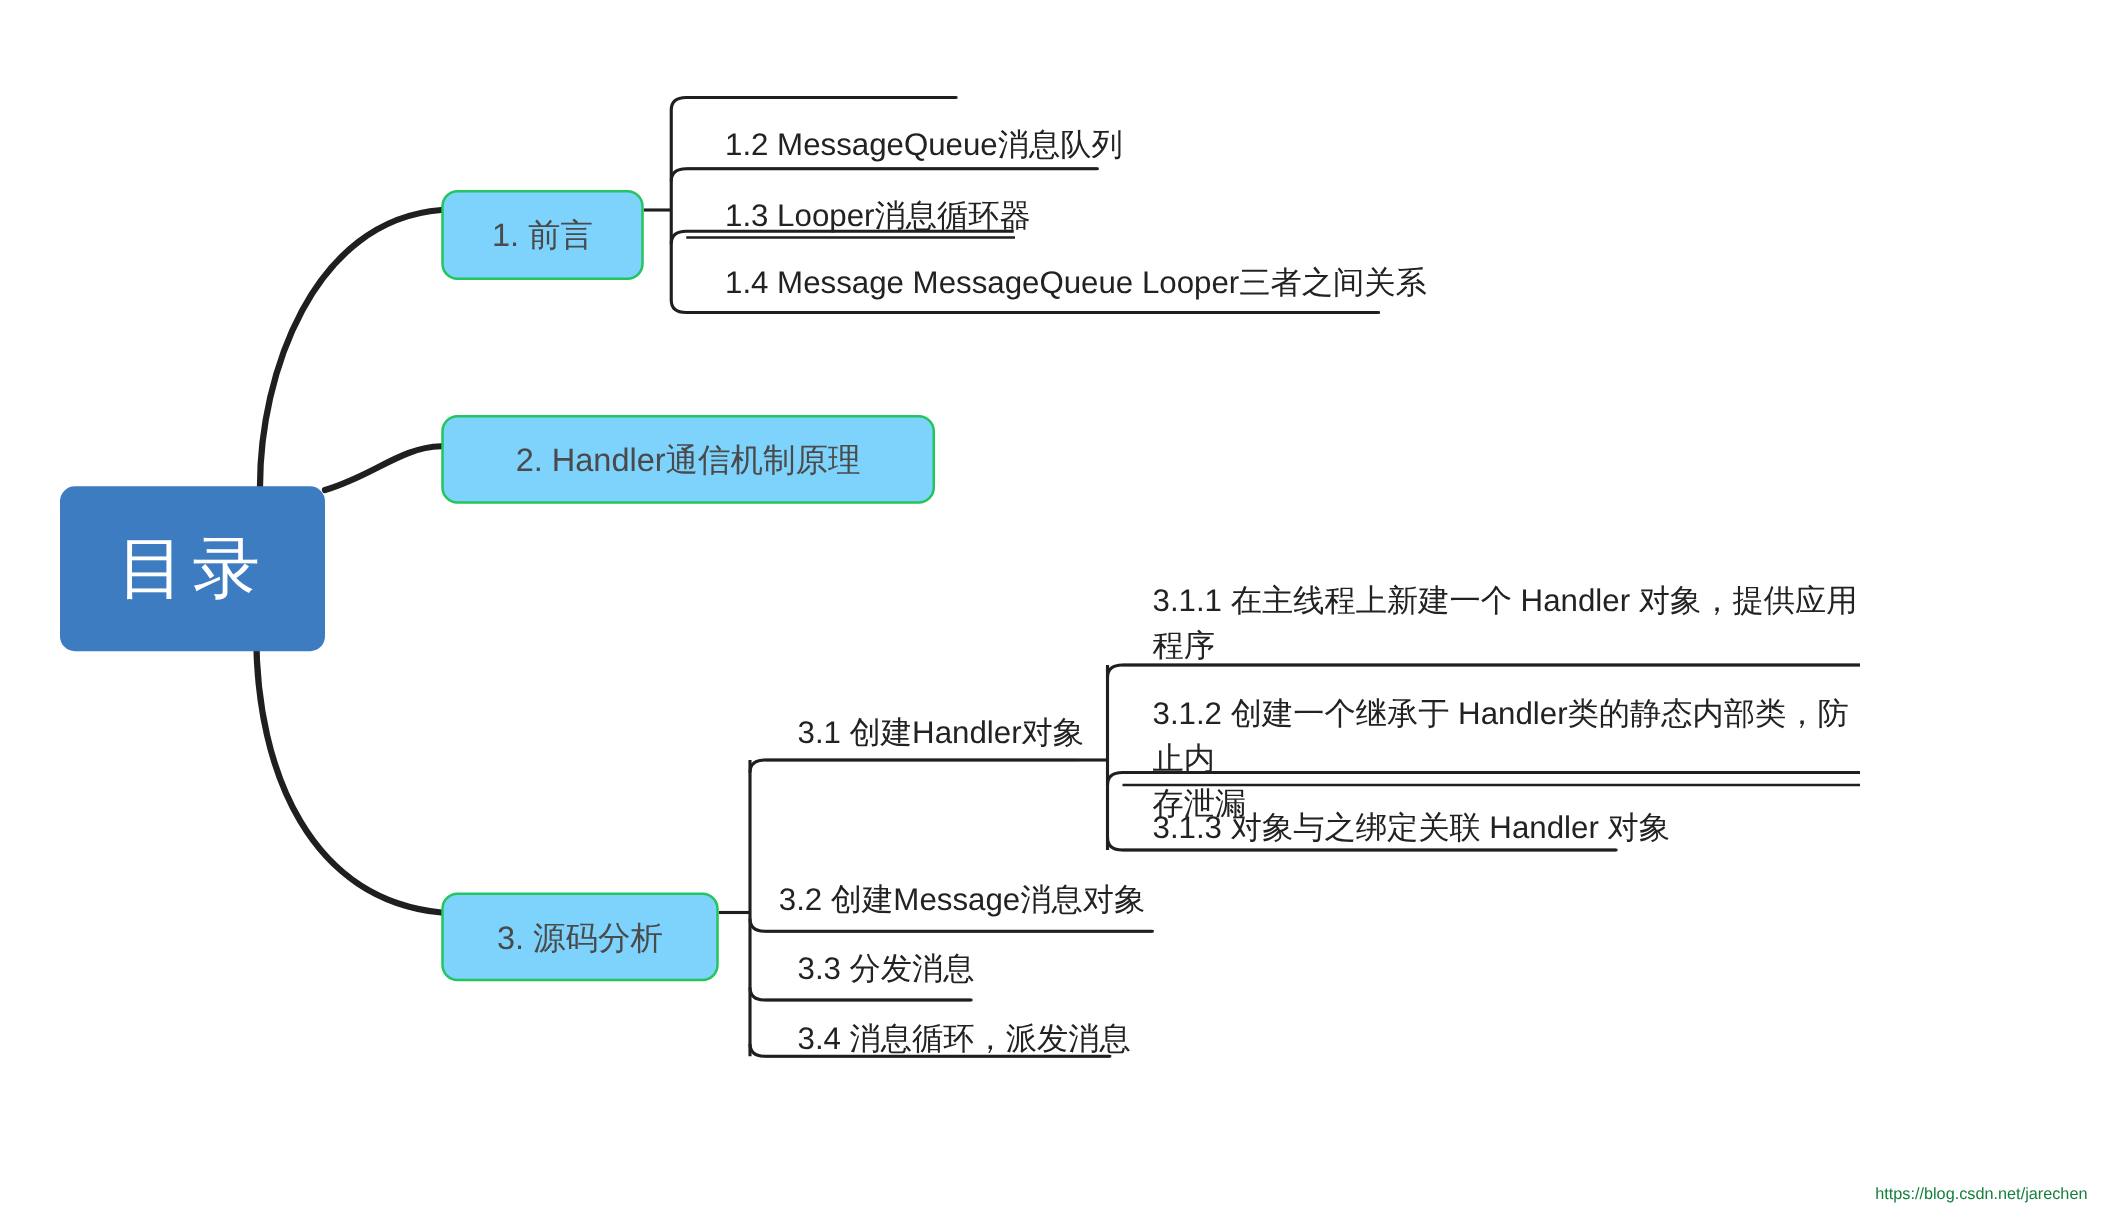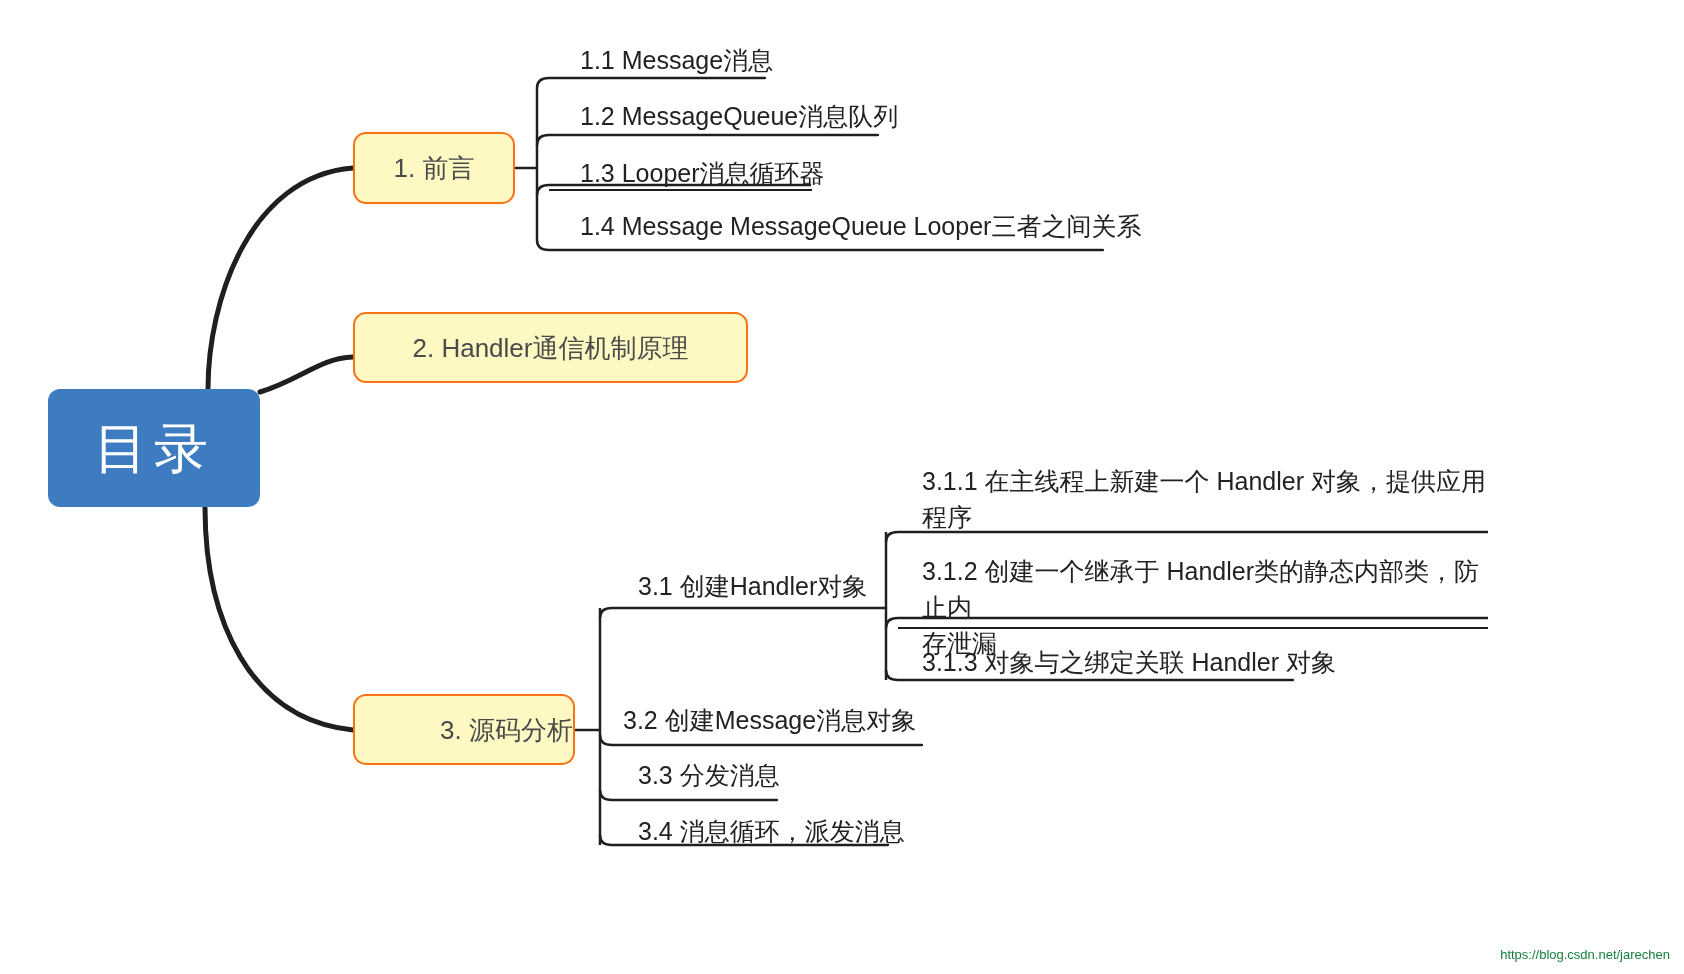--- a/index.html
+++ b/index.html
@@ -25,56 +25,57 @@
     height: 974px;
     pointer-events: none;
   }
 
   
   .root-node {
     position: absolute;
     left: 48px;
     top: 389px;
     width: 212px;
-    height: 118px;
+    height: 132px;
     background: #3d7cc0;
     border-radius: 12px;
     display: flex;
     align-items: center;
     justify-content: center;
     box-sizing: border-box;
   }
   .root-label {
     color: #ffffff;
     font-size: 54px;
     letter-spacing: 6px;
     line-height: 1;
     white-space: nowrap;
   }
 
   
   .topic-node {
     position: absolute;
-    background: #fef9c3;
-    border: 2px solid #f97316;
+    background: #7dd3fc;
+    border: 2px solid #22c55e;
     border-radius: 13px;
     display: flex;
     align-items: center;
     justify-content: center;
     box-sizing: border-box;
+    margin-top: 20px;
   }
   .topic-label {
     color: #4a4a4a;
     font-size: 26px;
     white-space: nowrap;
     line-height: 1;
   }
   #node-1  { left: 353px; top: 132px; width: 162px; height: 72px; }
   #node-2  { left: 353px; top: 312px; width: 395px; height: 71px; }
-  #node-3  { left: 353px; top: 694px; width: 222px; height: 71px; justify-content: flex-end; }
+  #node-3  { left: 353px; top: 694px; width: 222px; height: 71px; }
 
   
   .leaf {
     position: absolute;
     box-sizing: border-box;
     color: #222222;
     font-size: 25px;
     line-height: 36px;
     white-space: nowrap;
     padding: 0 0 4px 8px;
@@ -158,23 +159,20 @@
   </div>
 
   <div class="topic-node" id="node-2">
     <span class="topic-label">2. Handler通信机制原理</span>
   </div>
 
   <div class="topic-node" id="node-3">
     <span class="topic-label">3. 源码分析</span>
   </div>
 
-  <div class="leaf" style="left:572px; top:42px;">
-    <span class="txt">1.1 Message消息</span>
-  </div>
   <div class="leaf-underline" style="left:549px; top:77px; width:217px;"></div>
 
   <div class="leaf" style="left:572px; top:98px;">
     <span class="txt">1.2 MessageQueue消息队列</span>
   </div>
   <div class="leaf-underline" style="left:549px; top:134px; width:330px;"></div>
 
   <div class="leaf" style="left:572px; top:155px;">
     <span class="txt">1.3 Looper消息循环器</span>
   </div>

